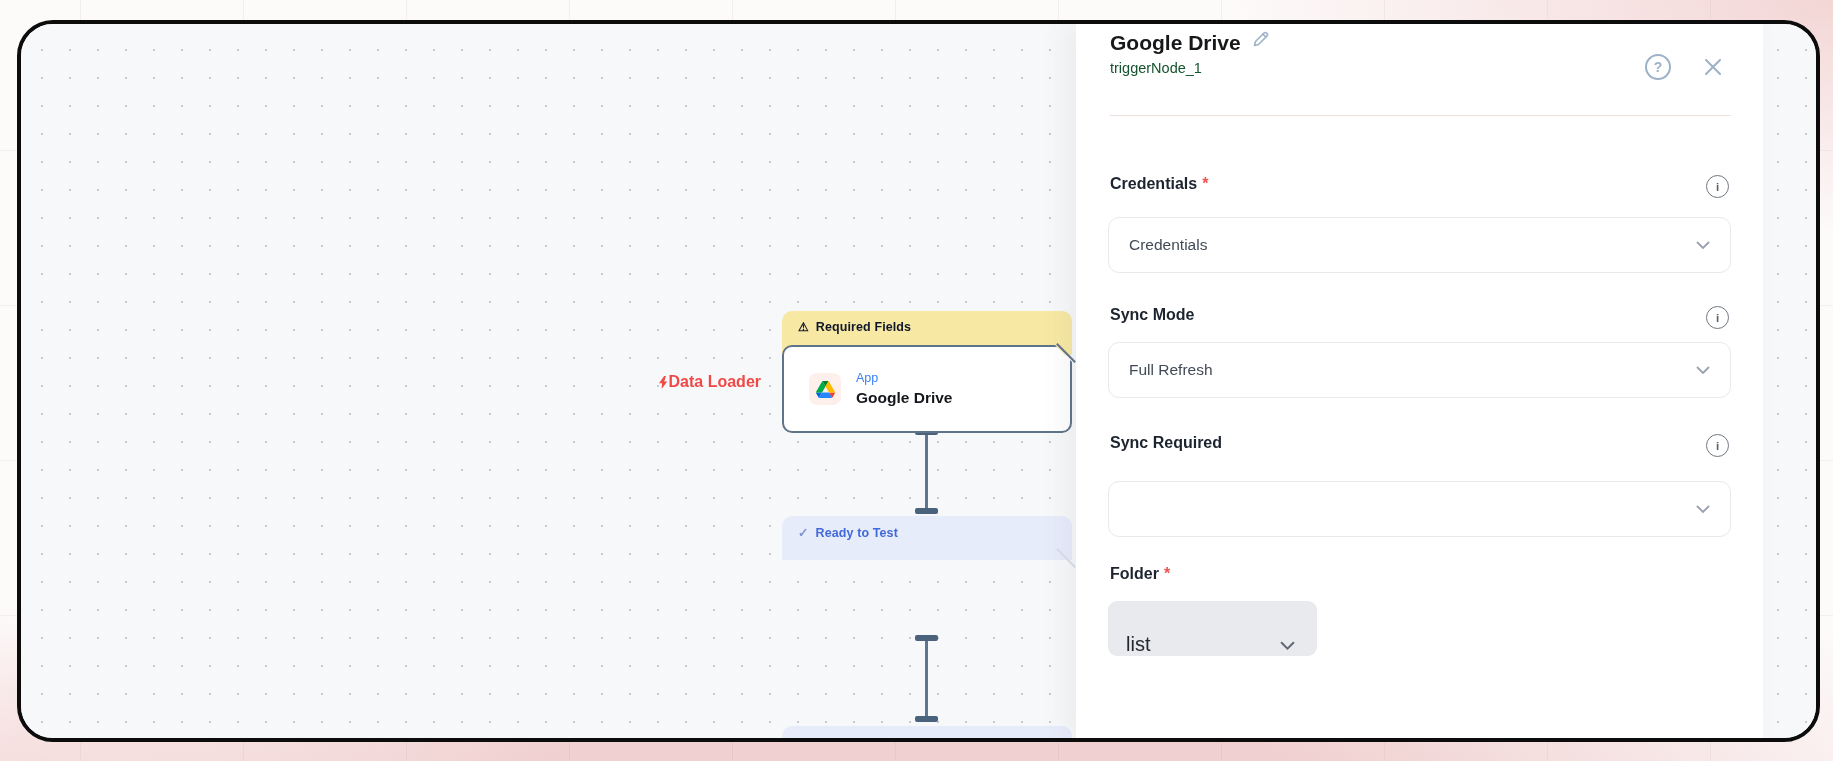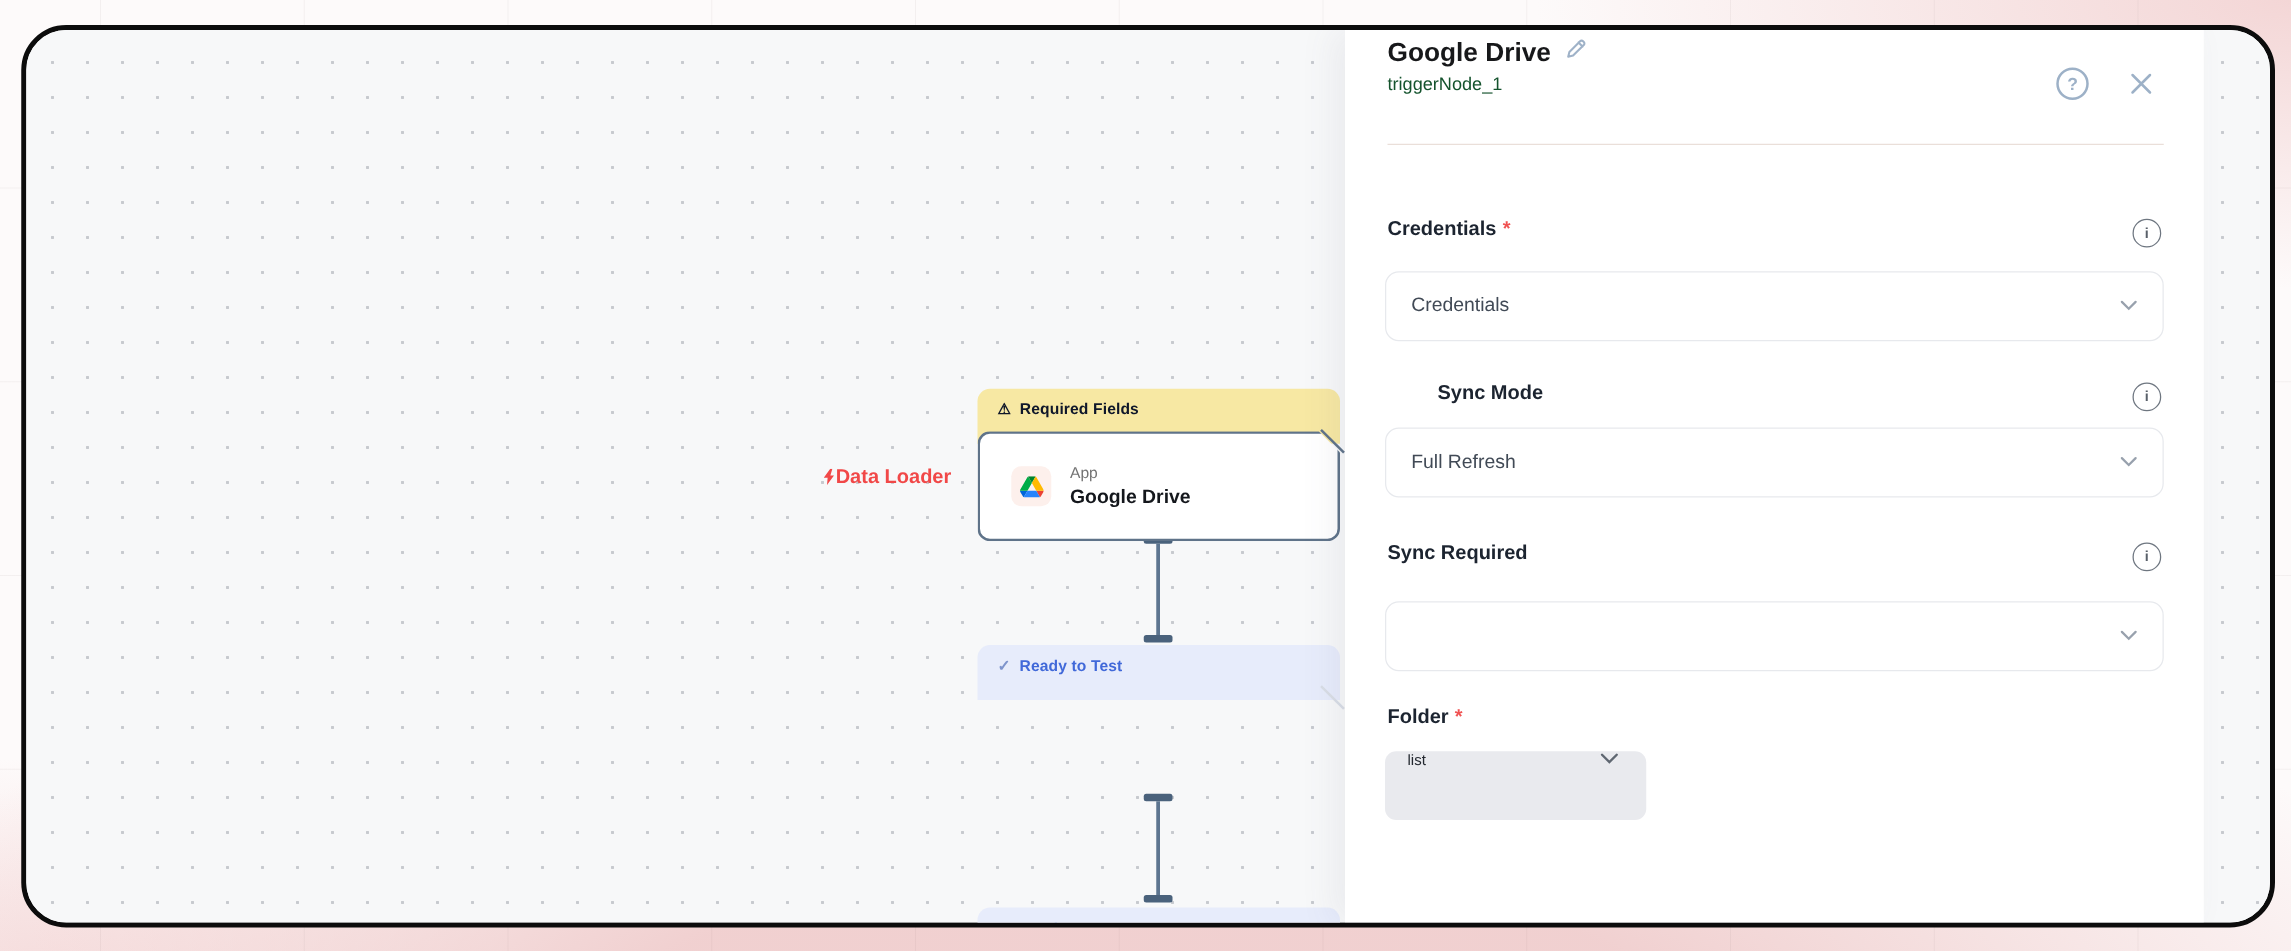--- a/index.html
+++ b/index.html
@@ -65,21 +65,21 @@
 
   .node-icon-wrap {
     width:32px; height:32px; border-radius:8px; flex:0 0 auto;
     display:flex; align-items:center; justify-content:center;
   }
   .gd-icon-wrap { background:#fdf0ec; }
   .chunk-icon-wrap {
     background:#25b84c; box-shadow:0 0 0 4px rgba(96,222,130,.4);
     border-radius:9px; width:30px; height:30px; margin-left:1px;
   }
-  .node-text .cat { font-size:12.5px; color:#737373; margin-bottom:4px; }
+  .node-text .cat { font-size:12.5px; color:#3b82f6; margin-bottom:4px; }
   .node-text .name { font-size:15.5px; font-weight:700; color:#14171c; }
   .chunk-strip {
     position:absolute; left:0; right:0; bottom:0; height:11px;
     background:#fbf0ea; border-radius:0 0 9px 9px;
   }
 
   
   .edge-line { position:absolute; width:2.5px; background:#5d7590; }
   .edge-handle { position:absolute; width:23px; height:6px; border-radius:2px; background:#4a627c; }
 
@@ -118,27 +118,27 @@
   .dropdown {
     position:absolute; left:32px; width:623px; height:56px;
     border:1px solid #e7e9ed; border-radius:11px; background:#fff;
     display:flex; align-items:center; padding:0 20px;
     font-size:15.5px; color:#414a56; cursor:pointer;
   }
   .dropdown .chev { margin-left:auto; }
   .select-gray {
     position:absolute; left:32px; width:209px; height:55px;
     background:#e9eaee; border-radius:9px;
-    display:flex; align-items:flex-start; padding:0 22px 0 18px;
-    font-size:12px; color:#23282f; cursor:pointer;
+    display:flex; align-items:flex-end; padding:0 22px 0 18px;
+    font-size:20px; color:#23282f; cursor:pointer;
   }
   .select-gray .chev { margin-left:auto; }
 
   .t-cred-label { top:151px; }  .t-cred-info { top:151px; }  .t-cred-dd { top:193px; }
-  .t-mode-label { top:282px;margin-left:40px; }  .t-mode-info { top:282px; }  .t-mode-dd { top:318px; }
+  .t-mode-label { top:282px; }  .t-mode-info { top:282px; }  .t-mode-dd { top:318px; }
   .t-sched-label { top:410px; } .t-sched-info { top:410px; } .t-sched-dd { top:457px; }
   .t-folder-label { top:541px; } .t-folder-sel { top:577px; }
 </style>
 </head>
 <body>
 
 <div class="page-grid"></div>
 
 <div class="frame">
   <div class="canvas">

